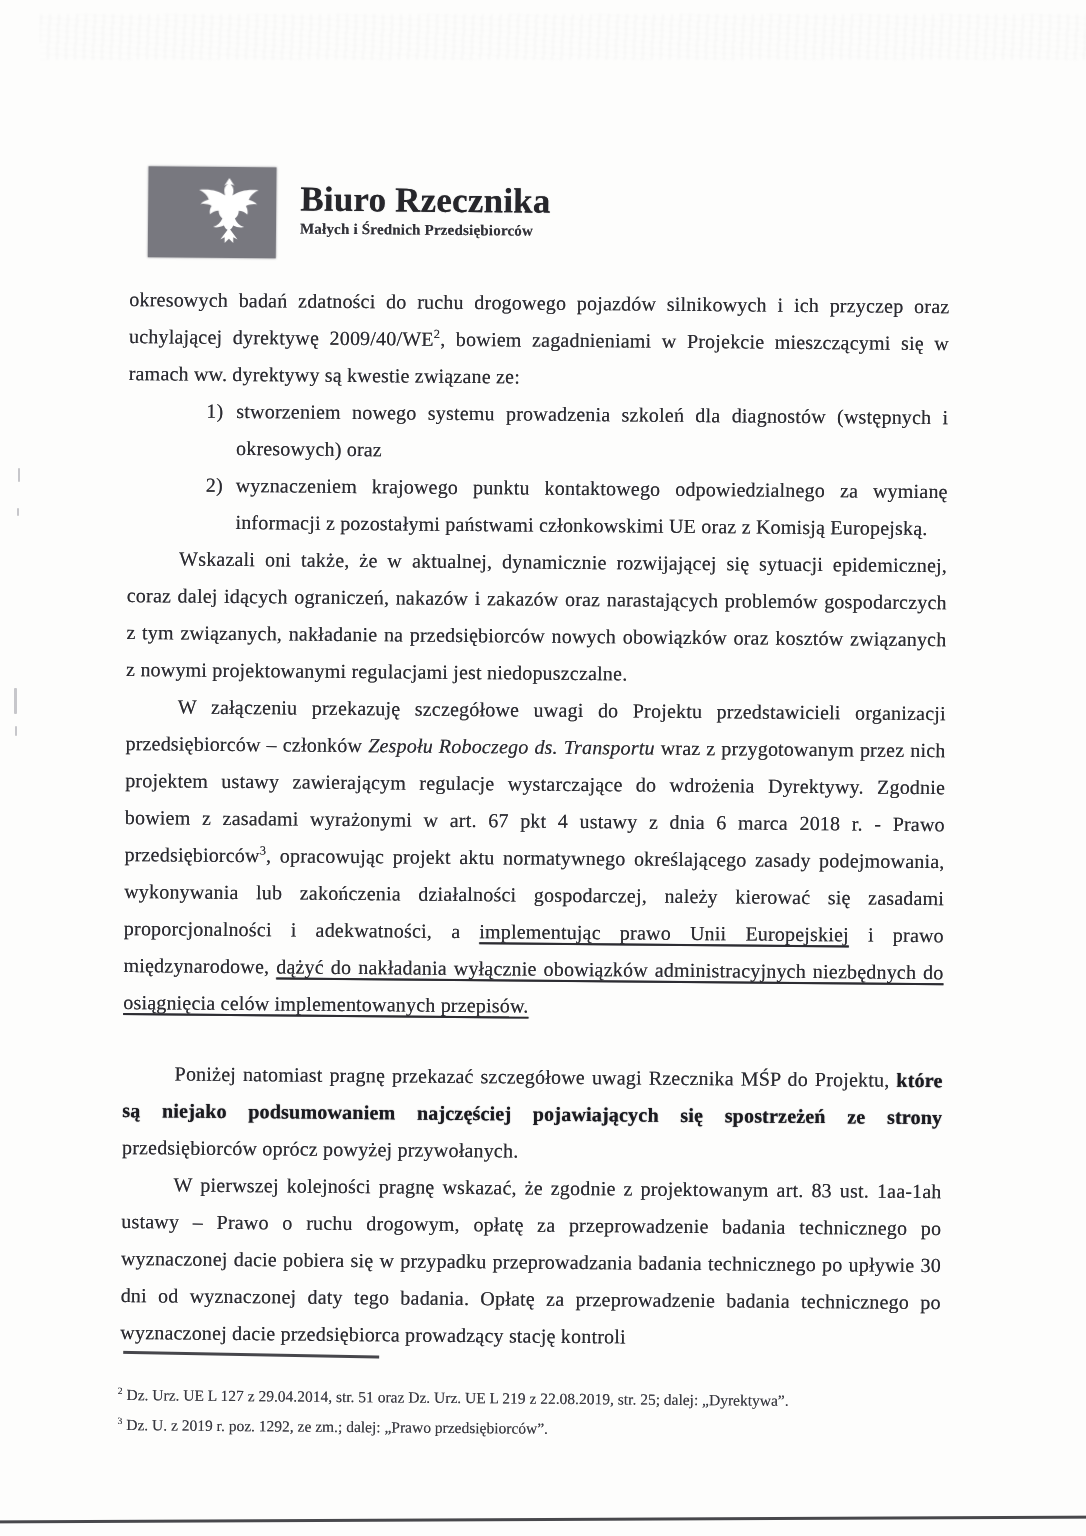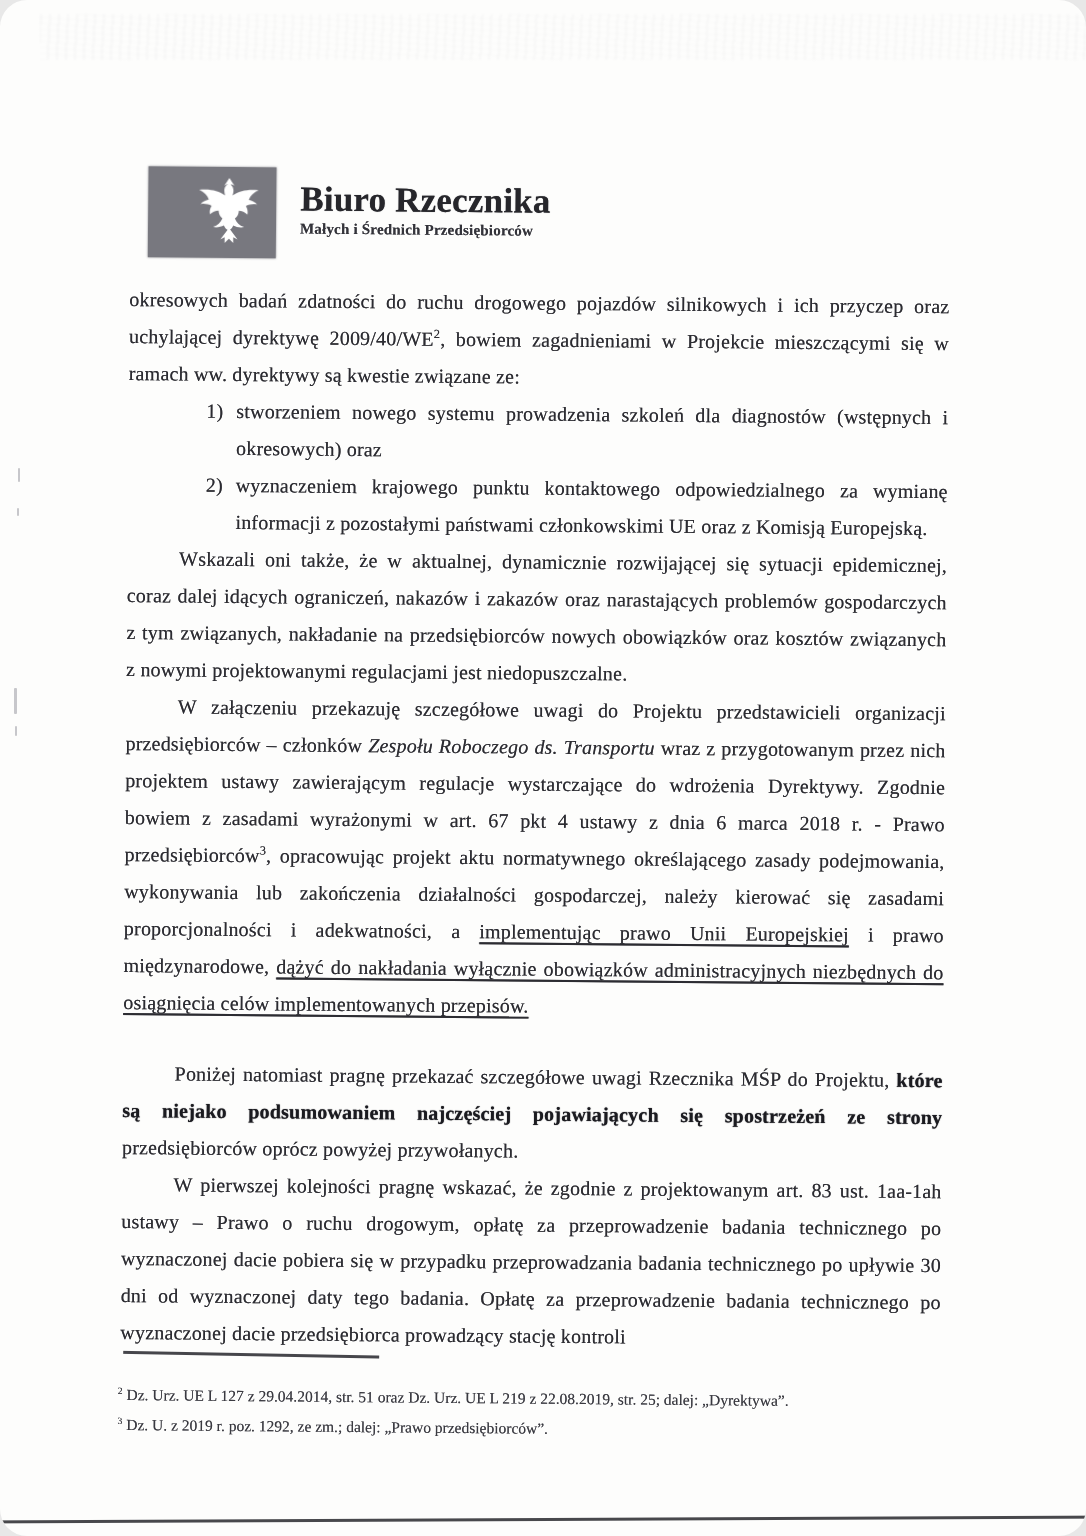--- a/index.html
+++ b/index.html
@@ -4,21 +4,20 @@
 <style>
   html,body{margin:0;padding:0;background:#e8e8e8;}
   .page{
     position:relative;
     width:1086px;height:1536px;
     margin:0 auto;
     background:#fdfdfc;
     overflow:hidden;
     font-family:"Liberation Serif", serif;
     color:#2e2e34;
-    border-radius:27px;
   }
   
   .top-noise{
     position:absolute;top:14px;left:40px;right:0;height:46px;
     background:
       repeating-linear-gradient(93deg, rgba(120,120,128,.16) 0 2px, transparent 2px 9px),
       repeating-linear-gradient(4deg, rgba(120,120,128,.10) 0 1px, transparent 1px 6px);
     opacity:.28;
     filter:blur(1px);
     pointer-events:none;

